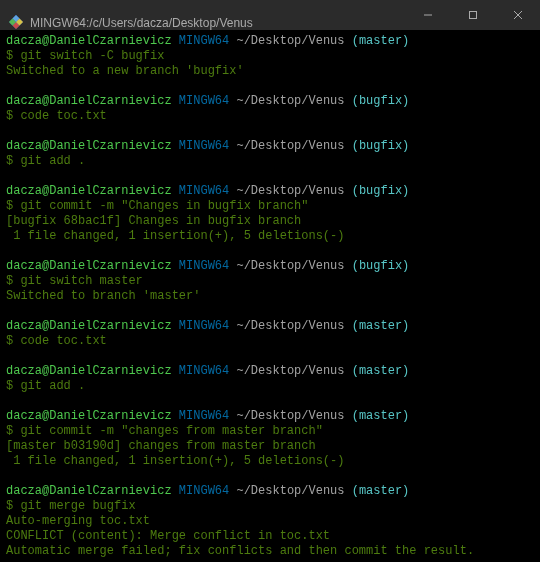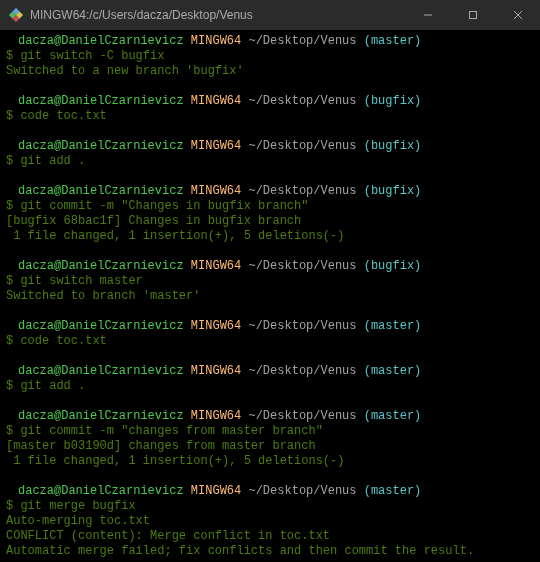--- a/index.html
+++ b/index.html
@@ -9,21 +9,21 @@
     font-size: 12px;
     color: #cccccc;
     width: 540px;
     height: 562px;
     overflow: hidden;
   }
   .titlebar {
     height: 30px;
     background: #2b2b2b;
     display: flex;
-    align-items: center;
+    align-items: flex-end;
     padding: 0 0 0 8px;
     color: #aaa;
     font-family: "Segoe UI", sans-serif;
     font-size: 12px;
   }
   .titlebar .app-icon {
     width: 16px; height: 16px;
     margin-right: 6px;
     display: inline-block;
   }
@@ -38,22 +38,22 @@
     font-size: 10px;
   }
   .terminal {
     background: #000;
     padding: 4px 6px;
     height: calc(100% - 30px);
     overflow: hidden;
     line-height: 15px;
     white-space: pre;
   }
-  .c-green  { color: #4ec94e; margin-left: 12px; }
-  .c-purple { color: #fdba74; }
+  .c-green  { color: #4ec94e; }
+  .c-purple { color: #0369a1; }
   .c-yellow { color: #a3a3a3; }
   .c-cyan   { color: #58c7c7; text-align: right; }
   .c-white  { color: #4d7c0f; }
   .blank { height: 15px; }
 </style>
 </head>
 <body>
 
 <div class="titlebar">
   <span class="app-icon">

